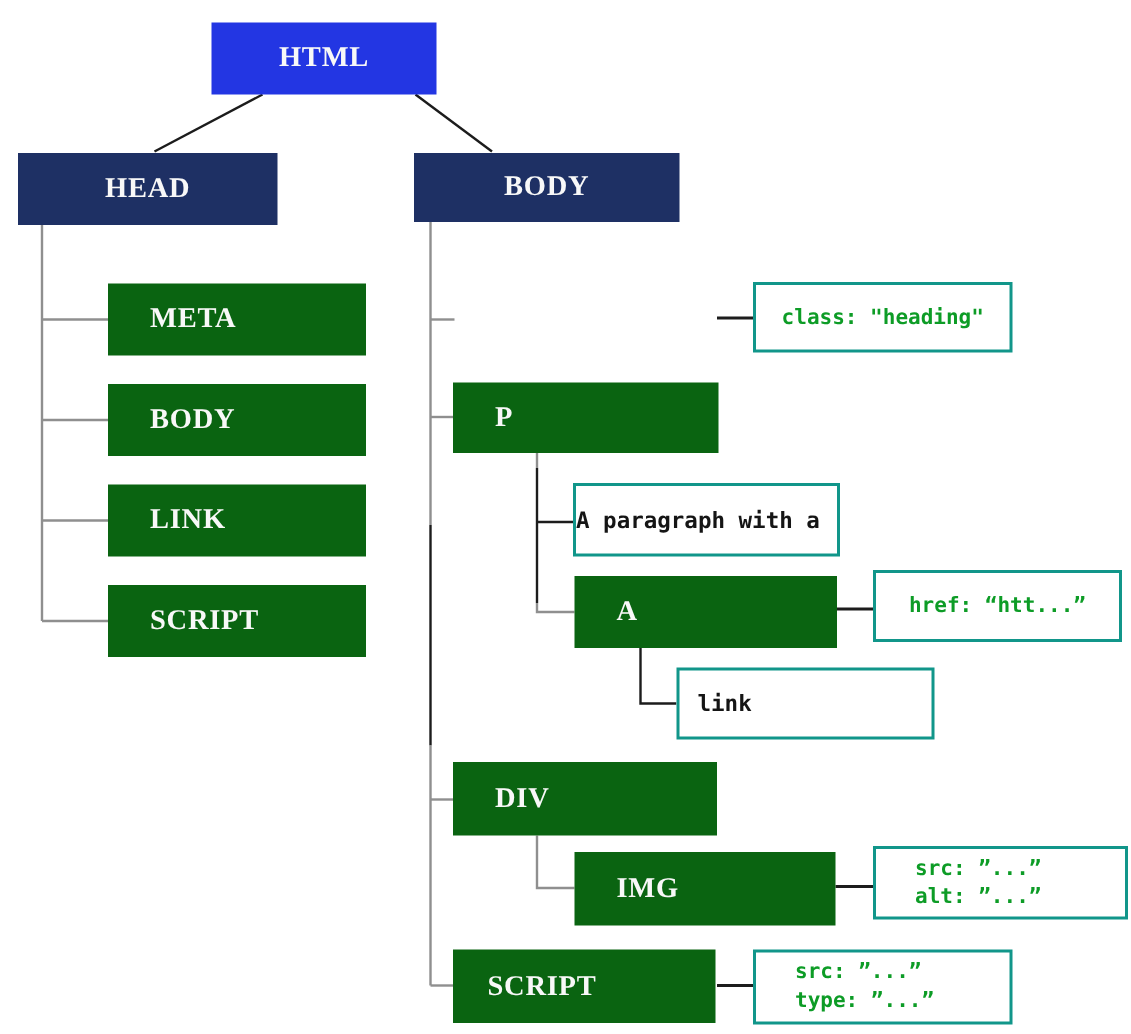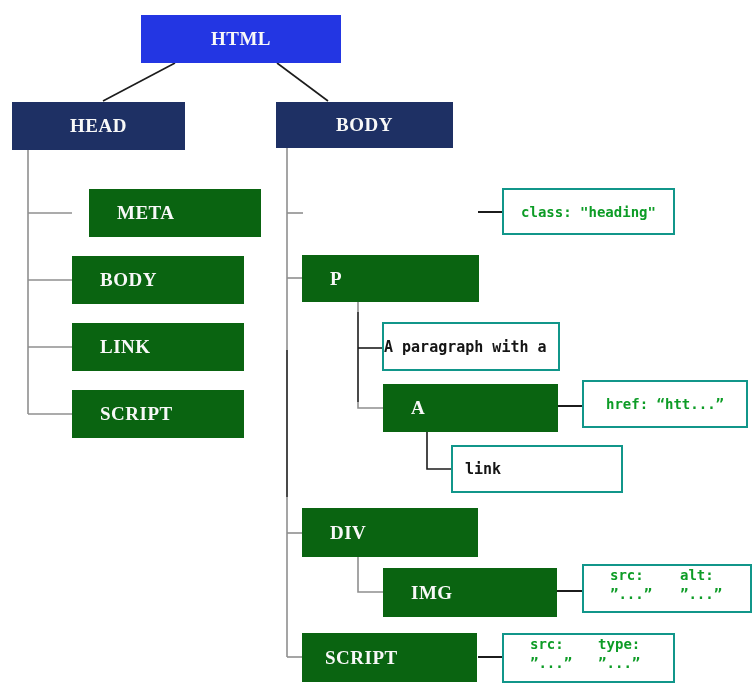--- a/index.html
+++ b/index.html
@@ -21,21 +21,21 @@
   .navy{background:var(--branch-navy,#1e3064);text-align:right;}
   .green{background:var(--element-green,#0a6411);}
   .ann{
     position:absolute;display:flex;align-items:center;box-sizing:border-box;
     background:#fff;border:2px solid var(--annotation-border-teal,#11968a);
     font-family:"DejaVu Sans Mono","Liberation Mono",monospace;
     font-weight:700;font-size:14px;color:var(--annotation-text-green,#0d9c26);
   }
   .ann.centered{justify-content:center;}
   .ann.textnode{color:#151515;font-size:15px;}
-  .ann.multi{flex-direction:row;align-items:flex-start;justify-content:center;
+  .ann.multi{flex-direction:column;align-items:flex-start;justify-content:center;
     padding-left:26px;line-height:19px;}
 </style>
 </head>
 <body>
 
 <div class="canvas">
 
   <svg class="connectors" viewBox="0 0 754 689" xmlns="http://www.w3.org/2000/svg">
 
     <line class="c-black" x1="175" y1="63" x2="103" y2="101"></line>
@@ -63,32 +63,32 @@
     <path class="c-black" d="M427,432 L427,469 L451,469"></path>
 
     <path class="c-gray" d="M358,557 L358,592 L383,592"></path>
 
     <line class="c-attr" x1="478" y1="212" x2="502" y2="212"></line>
     <line class="c-attr" x1="558" y1="406" x2="582" y2="406"></line>
     <line class="c-attr" x1="557" y1="591" x2="582" y2="591"></line>
     <line class="c-attr" x1="478" y1="657" x2="502" y2="657"></line>
   </svg>
 
-  <div class="box blue centered" style="left:141px;top:15px;width:200px;height:48px">
+  <div class="box blue centered" style="left:141px;top:15px;width:150px;height:48px">
     <span>HTML</span>
   </div>
 
   <div class="box navy centered" style="left:12px;top:102px;width:173px;height:48px">
     <span>HEAD</span>
   </div>
   <div class="box navy centered" style="left:276px;top:102px;width:177px;height:46px">
     <span>BODY</span>
   </div>
 
-  <div class="box green leftpad" style="left:89px;top:189px;width:172px;height:48px">
+  <div class="box green leftpad" style="left:72px;top:189px;width:172px;height:48px">
     <span>META</span>
   </div>
   <div class="box green leftpad" style="left:72px;top:256px;width:172px;height:48px">
     <span>BODY</span>
   </div>
   <div class="box green leftpad" style="left:72px;top:323px;width:172px;height:48px">
     <span>LINK</span>
   </div>
   <div class="box green leftpad" style="left:72px;top:390px;width:172px;height:48px">
     <span>SCRIPT</span>

